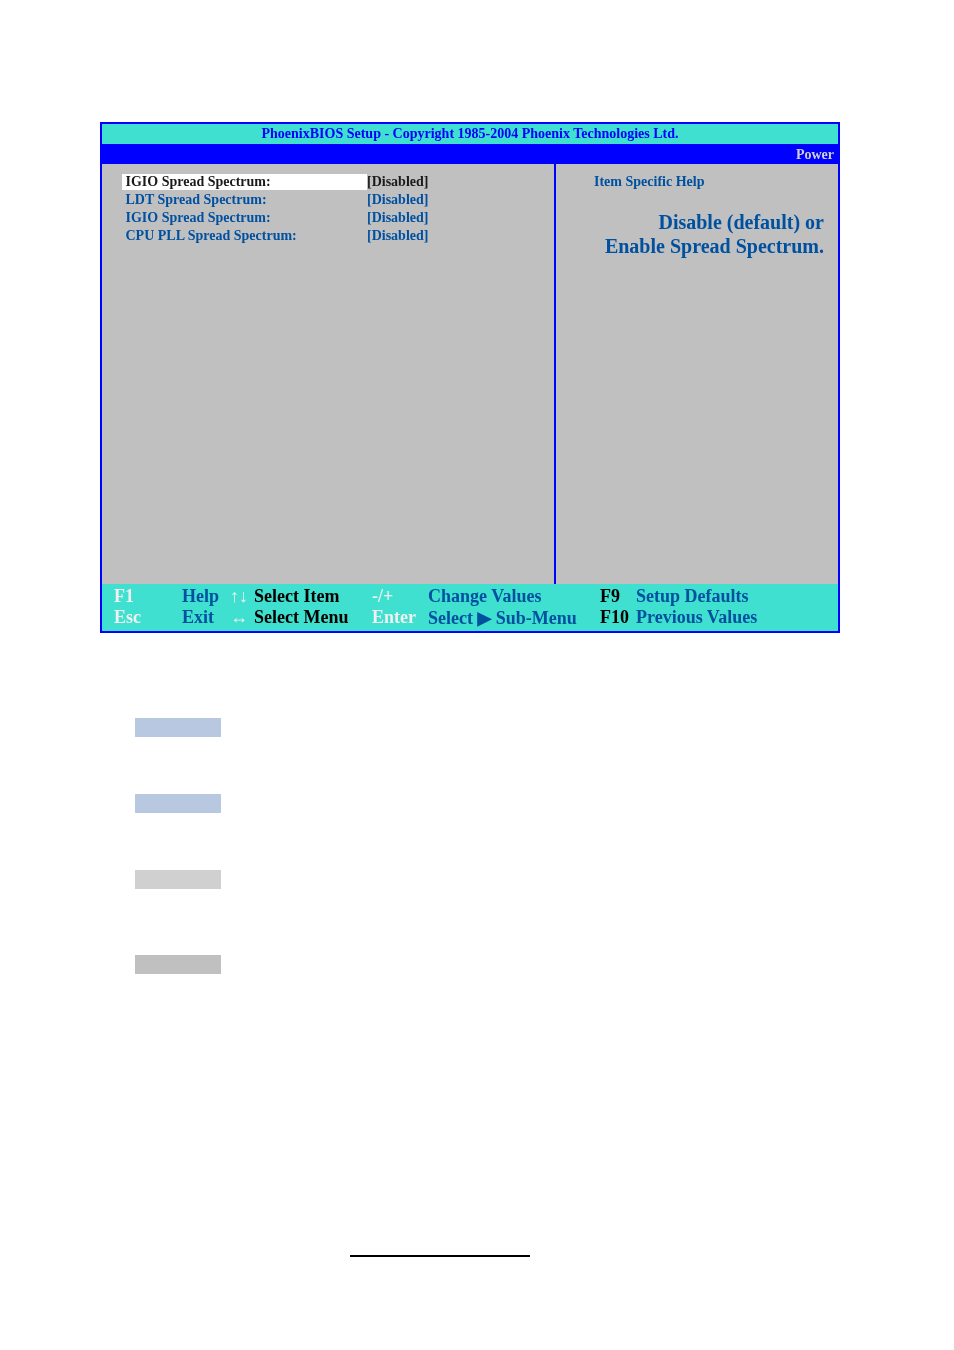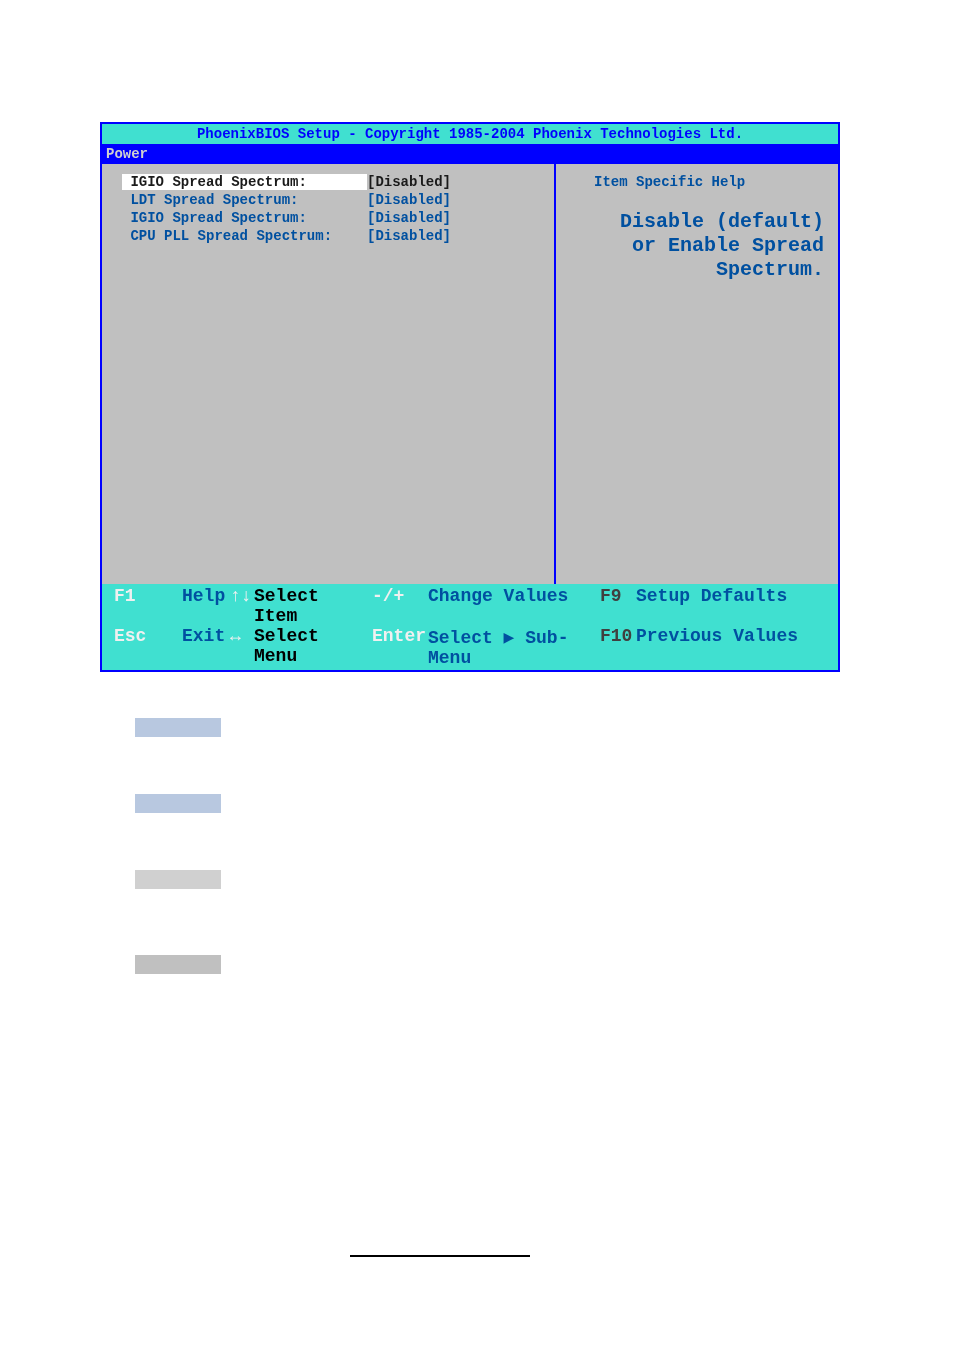--- a/index.html
+++ b/index.html
@@ -13,32 +13,33 @@
       width: 954px;
       height: 1350px;
       position: relative;
     }
     .bios-container {
       position: absolute;
       top: 122px;
       left: 100px;
       width: 740px;
       border: 2px solid #0000ff;
+      font-family: Liberation Serif, serif;
     }
     .bios-title {
       background: #40e0d0;
       color: #0000ff;
       text-align: center;
       font-weight: bold;
       padding: 2px 0;
       font-size: 14px;
     }
     .bios-menu-bar {
       background: #0000ff;
-      text-align: left;
+      text-align: right;
       padding: 1px 0;
     }
     .bios-menu-item {
       color: #d0d0d0;
       font-weight: bold;
       font-size: 14px;
       display: inline-block;
       padding: 0 4px;
     }
     .bios-content {
@@ -120,21 +121,21 @@
     }
     .footer-key3 {
       color: #f0f0f0;
       width: 56px;
     }
     .footer-action3 {
       color: #0050a0;
       width: 172px;
     }
     .footer-key4 {
-      color: #404040;
+      color: #000000;
       width: 36px;
     }
     .footer-action4 {
       color: #0050a0;
     }
     .page-section {
       position: absolute;
       left: 135px;
     }
     .light-blue-box {

